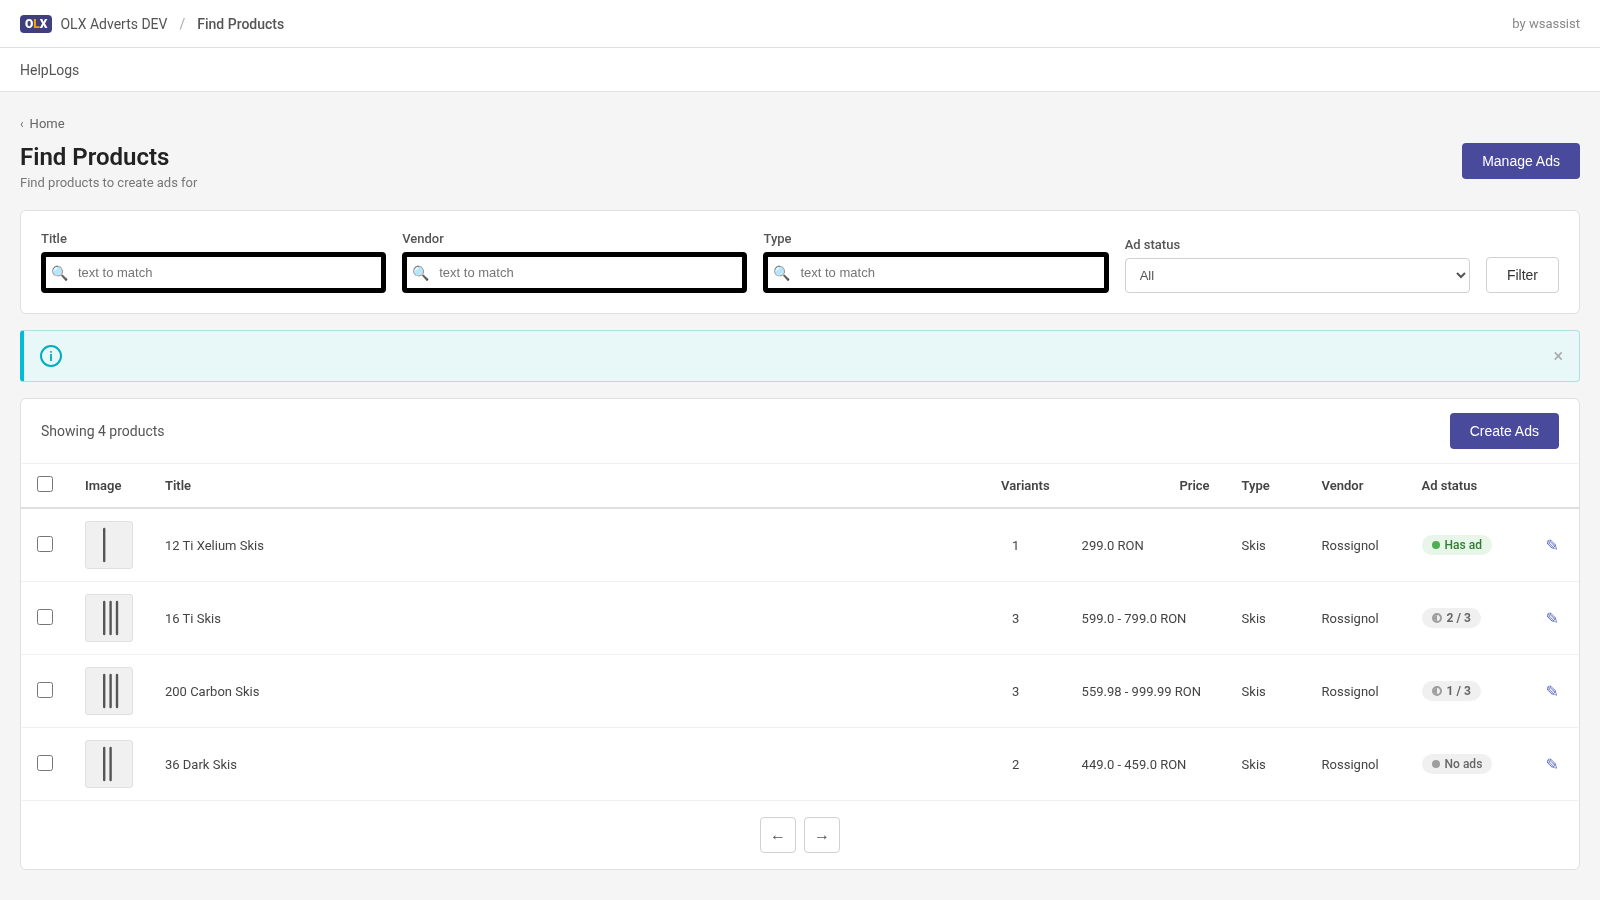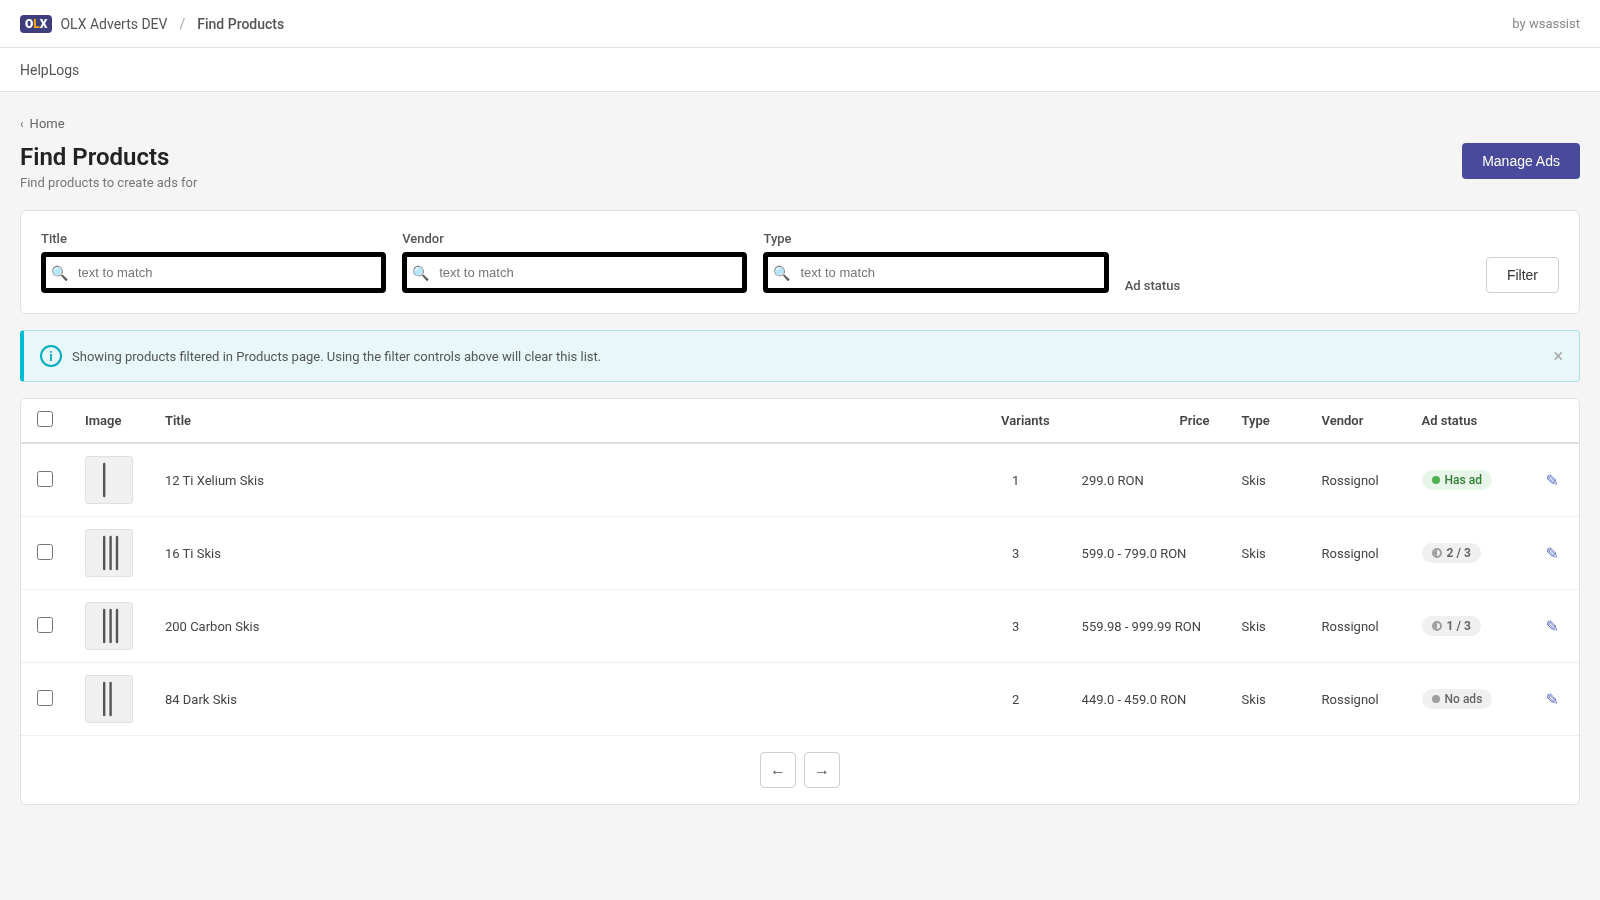--- a/index.html
+++ b/index.html
@@ -169,35 +169,44 @@
       <div class="filter-group">
         <label class="filter-label">Type</label>
         <div class="filter-input-wrap">
           <span class="search-icon">🔍</span>
           <input class="filter-input" type="text" placeholder="text to match" style="">
         </div>
       </div>
 
       <div class="filter-group">
         <label class="filter-label">Ad status</label>
+        <select class="filter-select">
+          <option>All</option>
+          <option>Has ad</option>
+          <option>No ads</option>
+          <option>Partial</option>
+        </select>
       </div>
 
       <button class="btn-filter">Filter</button>
     </div>
   </div>
 
   <div class="info-banner">
     <div class="info-banner-left">
       <div class="info-icon">i</div>
-      <span class="info-text">Showing products filtered in Products page. Using the filter controls above will clear this list.</span>
     </div>
     <span class="close-icon">×</span>
   </div>
 
   <div class="products-section">
+    <div class="products-header">
+      <span class="products-count">Showing 4 products</span>
+      <button class="btn-primary">Create Ads</button>
+    </div>
 
     <div class="table-wrap">
       <table>
         <thead>
           <tr>
             <th class="col-check">
               <input type="checkbox" class="checkbox" style="">
             </th>
             <th class="col-image">Image</th>
             <th class="col-title">Title</th>
@@ -319,21 +328,21 @@
       </td>
       <td class="col-image">
         <div class="product-thumb">
           <svg viewBox="0 0 40 48" xmlns="http://www.w3.org/2000/svg">
                     <line x1="14" y1="4" x2="14" y2="44" stroke="#555" stroke-width="3" stroke-linecap="round"></line>
                     <line x1="22" y1="4" x2="22" y2="44" stroke="#555" stroke-width="3" stroke-linecap="round"></line>
                   </svg>
         </div>
       </td>
       <td class="col-title">
-        <span>84 Dark Skis</span>
+        <span>36 Dark Skis</span>
       </td>
       <td class="col-variants variants-cell">
         <span>2</span>
       </td>
       <td class="col-price price-cell">
         <span>449.0 - 459.0 RON</span>
       </td>
       <td class="col-type">
         <span>Skis</span>
       </td>

